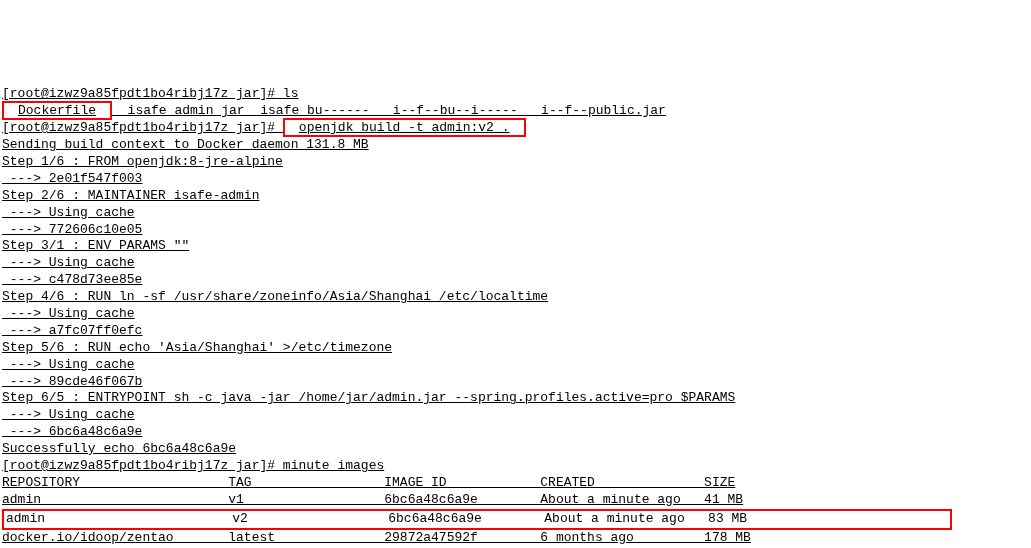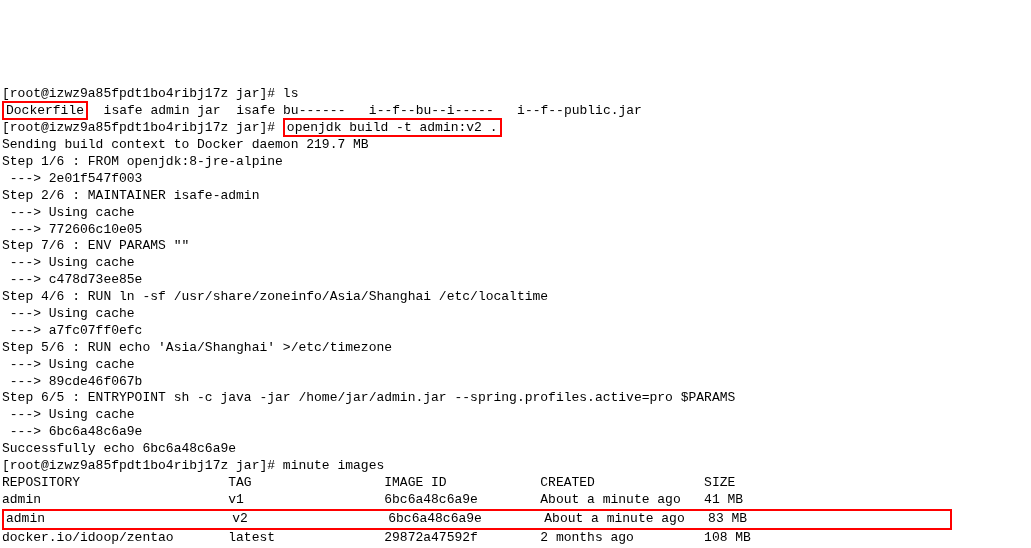--- a/index.html
+++ b/index.html
@@ -14,66 +14,67 @@
       background: #ffffff;
       color: #000000;
       white-space: pre;
       padding: 2px;
     }
     .terminal {
       white-space: pre;
     }
     .line {
       white-space: pre;
+      text-decoration: underline;
     }
     .red-box {
       border: 2px solid #ff0000;
       display: inline;
-      padding: 0 2px;
+      padding: 0 14px;
     }
     .red-row {
       border: 2px solid #ff0000;
       display: inline-block;
       padding: 0 2px;
       width: 950px;
     }
   </style>
 </head>
 <body>
 
 
 
 <div class="terminal">
 <span class="line"><span>[root@izwz9a85fpdt1bo4ribj17z jar]# </span><span>ls</span></span>
 <span class="line"><span class="red-box">Dockerfile</span><span>  isafe admin jar  isafe bu------   i--f--bu--i-----   i--f--public.jar</span></span>
 <span class="line"><span>[root@izwz9a85fpdt1bo4ribj17z jar]# </span><span class="red-box">openjdk build -t admin:v2 .</span></span>
-<span class="line">Sending build context to Docker daemon 219.7 MB</span>
+<span class="line">Sending build context to Docker daemon 131.8 MB</span>
 <span class="line">Step 1/6 : FROM openjdk:8-jre-alpine</span>
 <span class="line"> ---&gt; 2e01f547f003</span>
 <span class="line">Step 2/6 : MAINTAINER isafe-admin</span>
 <span class="line"> ---&gt; Using cache</span>
 <span class="line"> ---&gt; 772606c10e05</span>
-<span class="line">Step 7/6 : ENV PARAMS ""</span>
+<span class="line">Step 3/1 : ENV PARAMS ""</span>
 <span class="line"> ---&gt; Using cache</span>
 <span class="line"> ---&gt; c478d73ee85e</span>
 <span class="line">Step 4/6 : RUN ln -sf /usr/share/zoneinfo/Asia/Shanghai /etc/localtime</span>
 <span class="line"> ---&gt; Using cache</span>
 <span class="line"> ---&gt; a7fc07ff0efc</span>
 <span class="line">Step 5/6 : RUN echo 'Asia/Shanghai' &gt;/etc/timezone</span>
 <span class="line"> ---&gt; Using cache</span>
 <span class="line"> ---&gt; 89cde46f067b</span>
 <span class="line">Step 6/5 : ENTRYPOINT sh -c java -jar /home/jar/admin.jar --spring.profiles.active=pro $PARAMS</span>
 <span class="line"> ---&gt; Using cache</span>
 <span class="line"> ---&gt; 6bc6a48c6a9e</span>
 <span class="line">Successfully echo 6bc6a48c6a9e</span>
 <span class="line"><span>[root@izwz9a85fpdt1bo4ribj17z jar]# </span><span>minute images</span></span>
 <span class="line">REPOSITORY                   TAG                 IMAGE ID            CREATED              SIZE</span>
 <span class="line">admin                        v1                  6bc6a48c6a9e        About a minute ago   41 MB</span>
 <span class="red-row">admin                        v2                  6bc6a48c6a9e        About a minute ago   83 MB</span>
-<span class="line">docker.io/idoop/zentao       latest              29872a47592f        2 months ago         108 MB</span>
+<span class="line">docker.io/idoop/zentao       latest              29872a47592f        6 months ago         178 MB</span>
 <span class="line">docker.io/gitlab/gitlab-ce   latest              c752bc978a4b        2 months ago         1.78 GB</span>
 
 
 
 
 
 
 </div>
 
 

